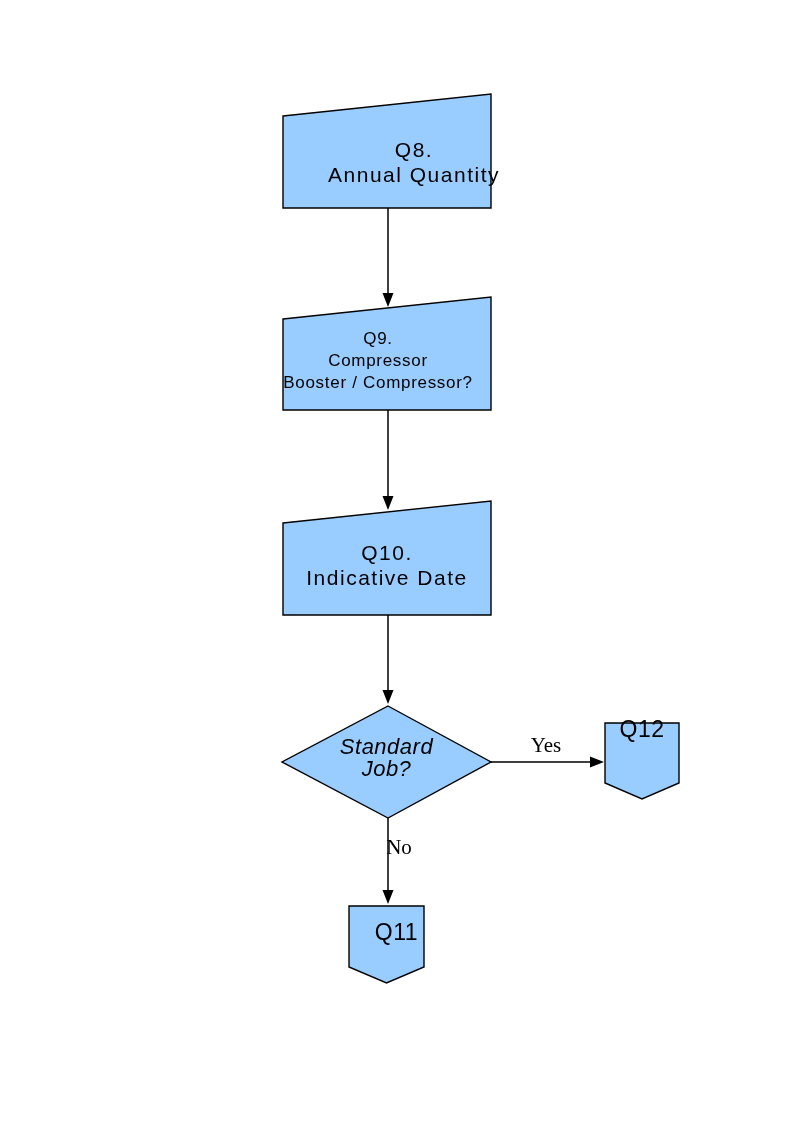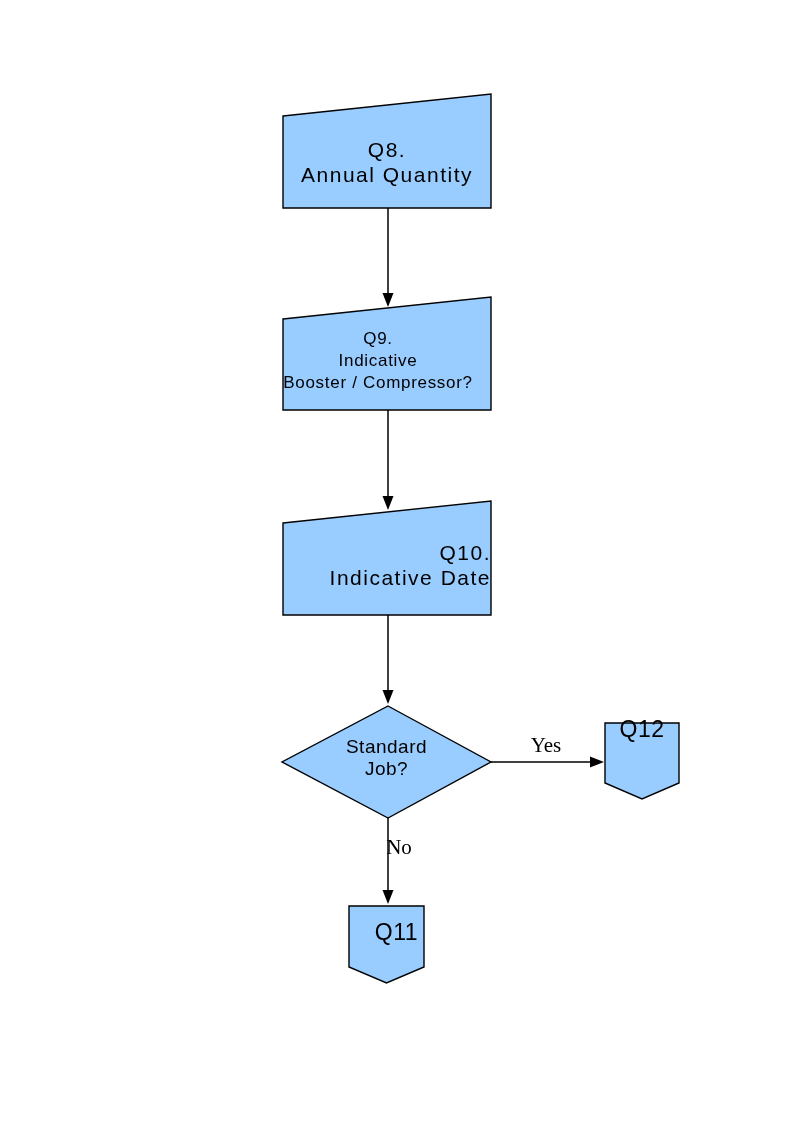--- a/index.html
+++ b/index.html
@@ -47,23 +47,24 @@
     font-size: 21px;
     line-height: 25px;
     letter-spacing: 1.5px;
   }
   .lbl-medium {
     font-size: 17px;
     line-height: 22px;
     letter-spacing: 0.7px;
   }
   .lbl-decision {
-    font-size: 19px;
+    font-size: 22px;
     line-height: 22px;
     letter-spacing: 0.5px;
+    font-style: italic;
   }
   .lbl-connector {
     font-size: 23px;
     line-height: 25px;
     letter-spacing: 0.5px;
   }
   .edge-label {
     position: absolute;
     font-size: 21px;
     line-height: 22px;
@@ -100,32 +101,32 @@
     <polygon class="arrow-head" points="604,762 590,756.5 590,767.5"></polygon>
 
     <polygon class="node-shape" points="605,723 679,723 679,783 642,799 605,783"></polygon>
 
     <line class="edge-line" x1="388" y1="818" x2="388" y2="892"></line>
     <polygon class="arrow-head" points="388,904 382.5,890 393.5,890"></polygon>
 
     <polygon class="node-shape" points="349,906 424,906 424,967 386.5,983 349,967"></polygon>
   </svg>
 
-  <div class="node-label lbl-large" style="left:283px; top:137px; width:208px;">
+  <div class="node-label lbl-large" style="left:283px; top:137px; width:208px;padding-left:27px;">
     <span>Q8.</span>
     <span>Annual Quantity</span>
   </div>
 
   <div class="node-label lbl-medium" style="left:283px; top:328px; width:190px;">
     <span>Q9.</span>
-    <span>Indicative</span>
+    <span>Compressor</span>
     <span>Booster / Compressor?</span>
   </div>
 
-  <div class="node-label lbl-large" style="left:283px; top:540px; width:208px;text-align:right;">
+  <div class="node-label lbl-large" style="left:283px; top:540px; width:208px;">
     <span>Q10.</span>
     <span>Indicative Date</span>
   </div>
 
   <div class="node-label lbl-decision" style="left:282px; top:736px; width:209px;">
     <span>Standard</span>
     <span>Job?</span>
   </div>
 
   <div class="node-label lbl-connector" style="left:605px; top:717px; width:74px;">

